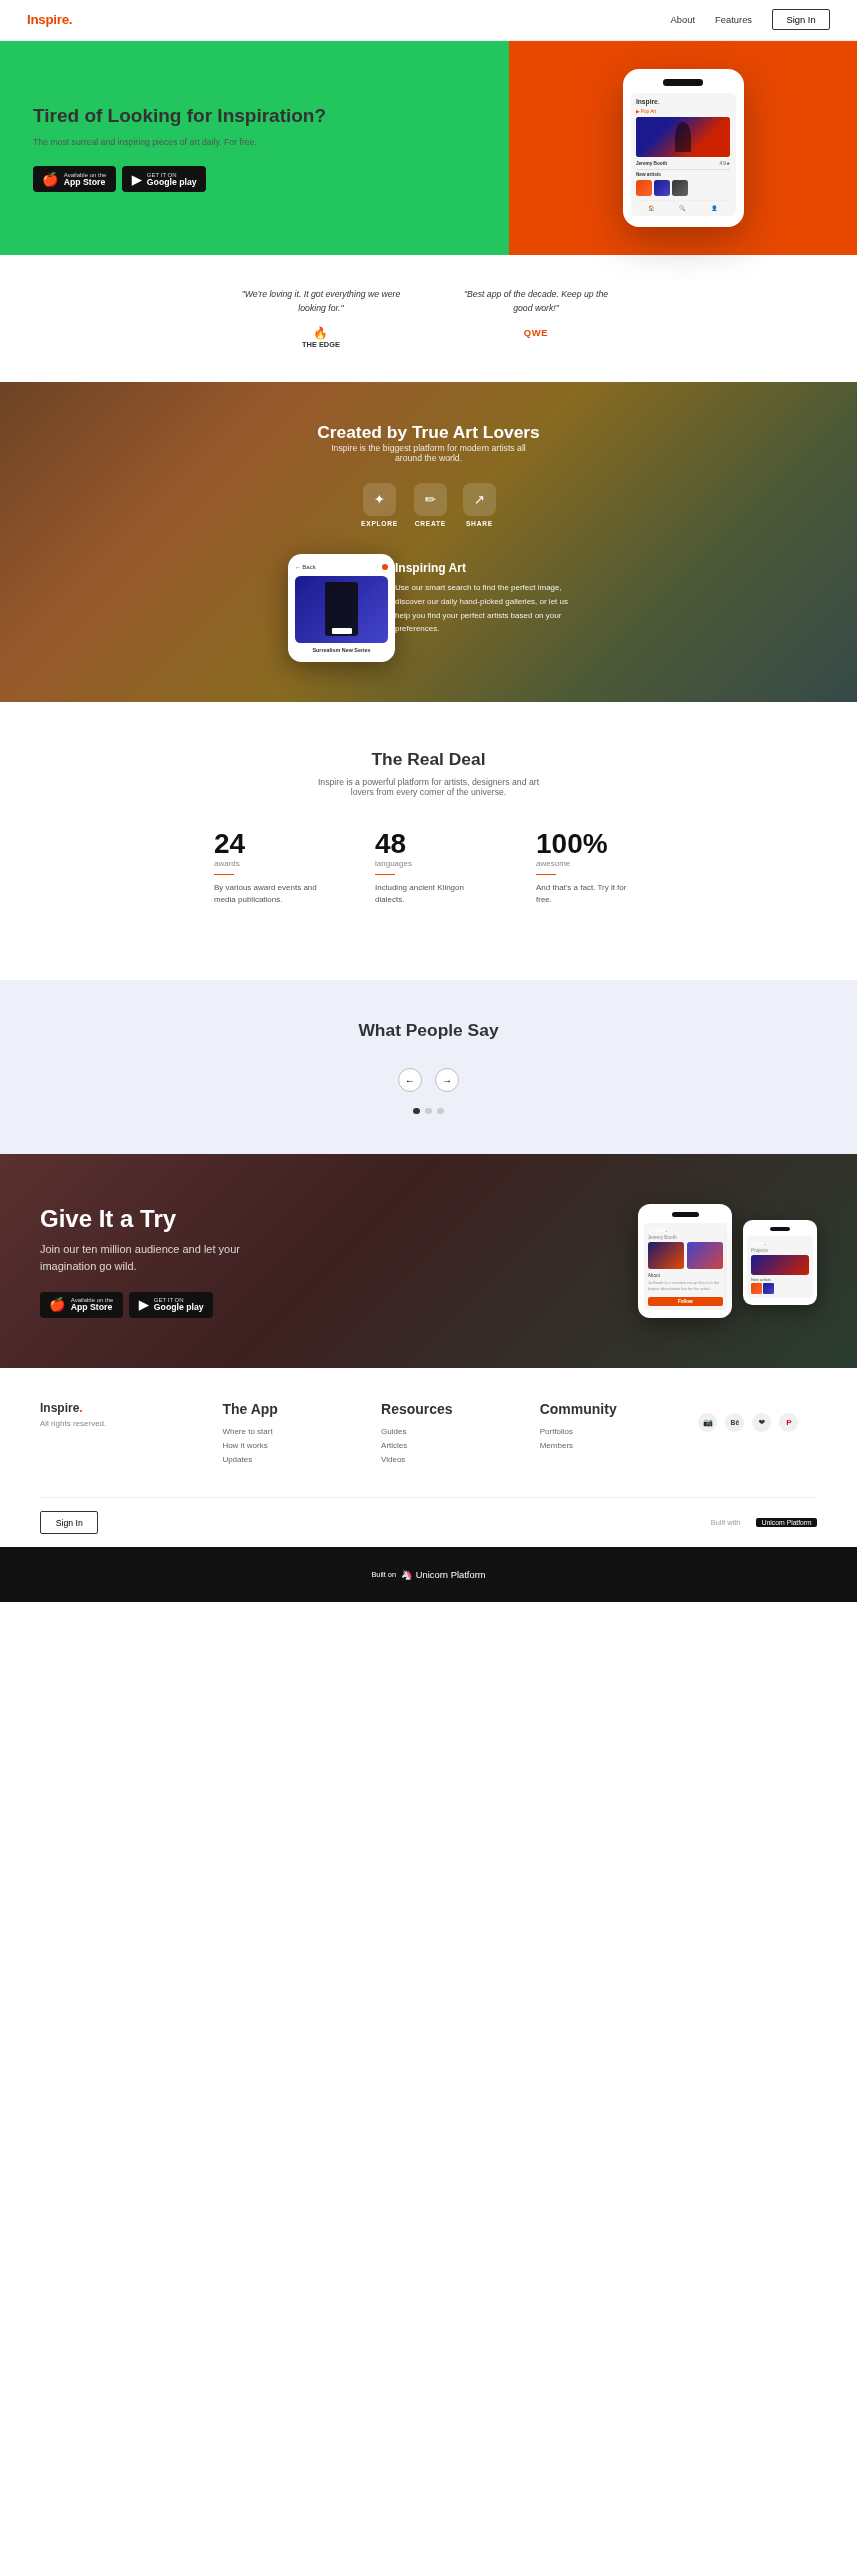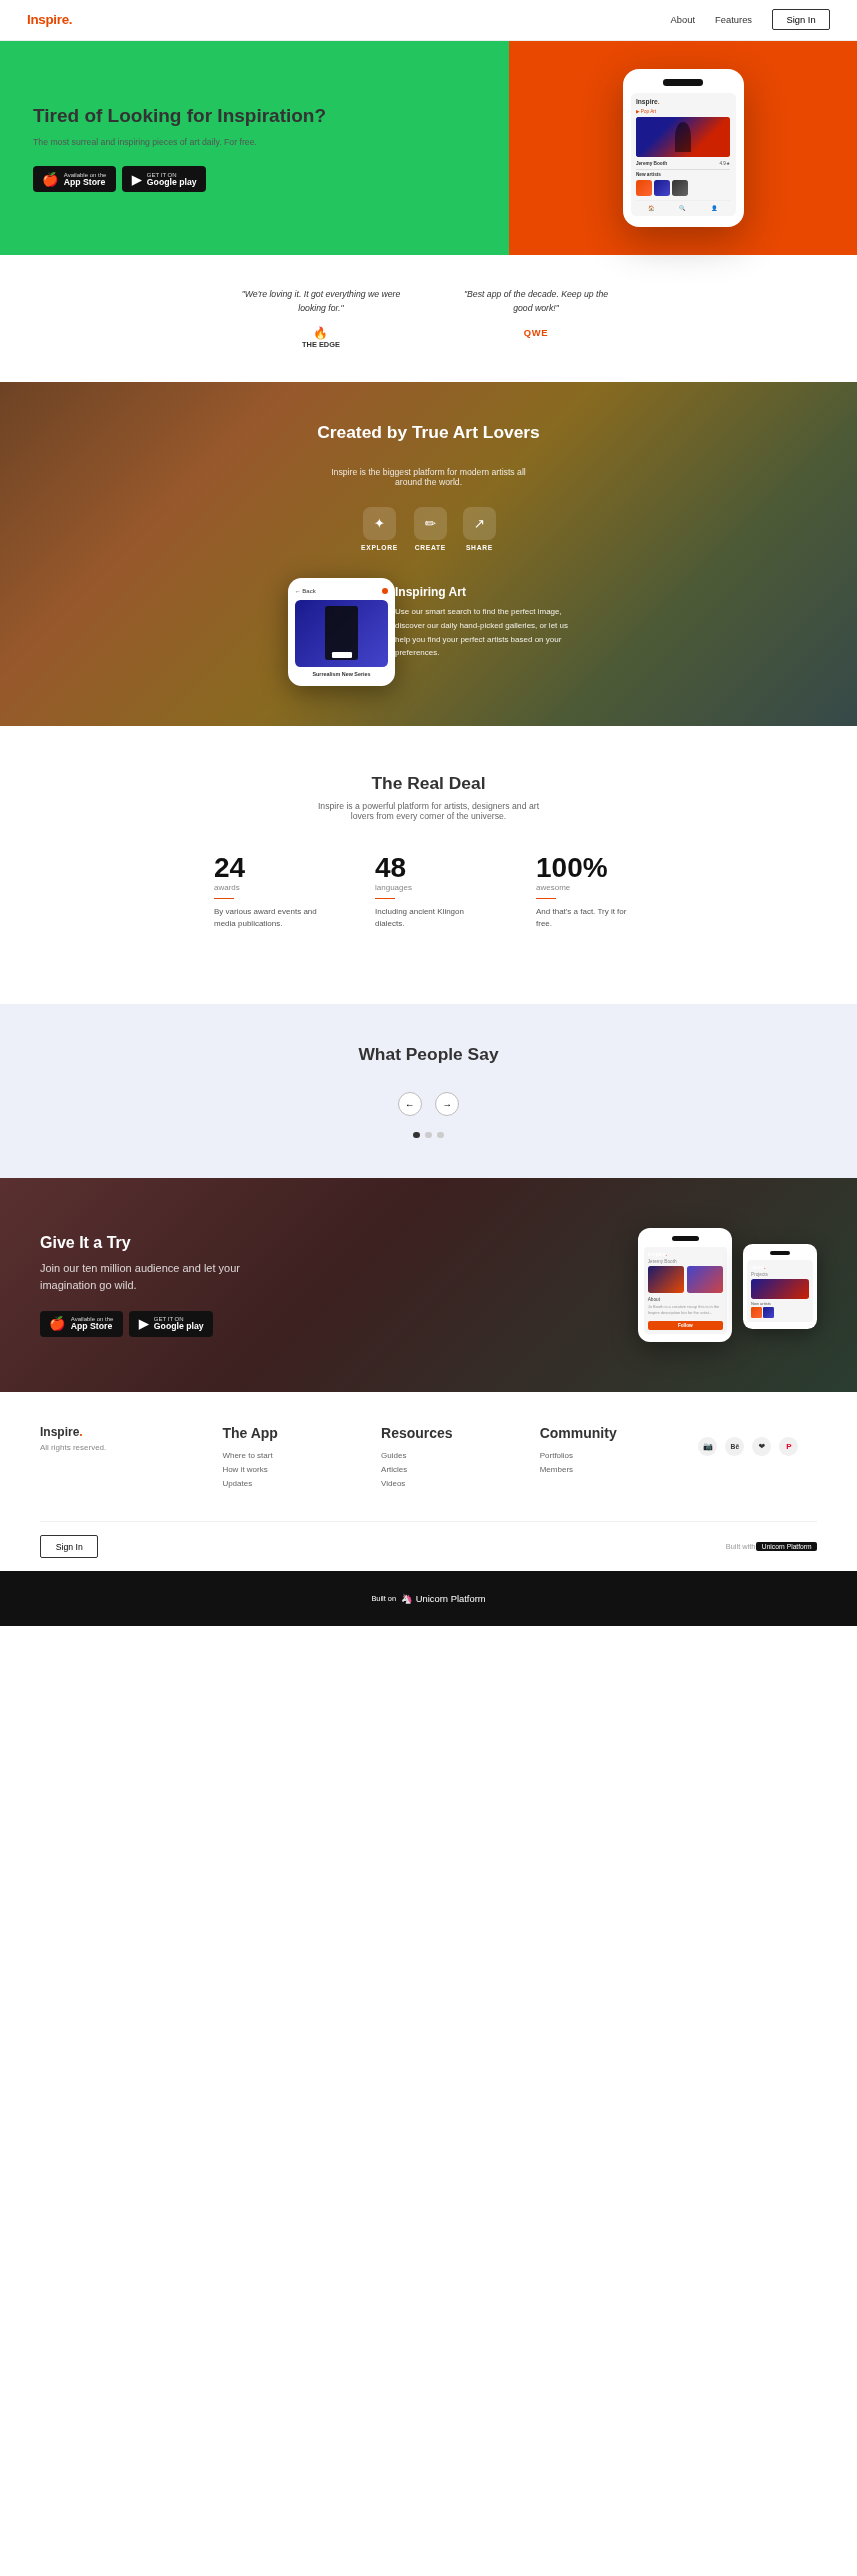--- a/index.html
+++ b/index.html
@@ -90,21 +90,21 @@
     .art-lovers {
       background: rgba(0,0,0,0.75); color: #fff; padding: 40px 27px;
       text-align: center; position: relative; overflow: hidden;
     }
     .art-lovers-bg {
       position: absolute; inset: 0;
       background: linear-gradient(135deg, #8B4513 0%, #D2691E 25%, #B8860B 50%, #556B2F 75%, #2F4F4F 100%);
       opacity: 0.6; z-index: 0;
     }
     .art-lovers-content { position: relative; z-index: 1; }
-    .art-lovers h2 { font-size: 17.4px; font-weight: 800; margin-bottom: 24px; }
+    .art-lovers h2 { font-size: 17.4px; font-weight: 800; margin-bottom: 0; }
     .art-lovers p { font-size: 8.7px; opacity: 0.85; margin-bottom: 20px; max-width: 214px; margin-left: auto; margin-right: auto; }
     .feature-icons { display: flex; justify-content: center; gap: 16px; margin-bottom: 27px; }
     .feature-icon-box {
       display: flex; flex-direction: column; align-items: center; gap: 4px;
     }
     .feature-icon-circle {
       width: 33px; height: 33px; border-radius: 8px; background: rgba(255,255,255,0.15);
       display: flex; align-items: center; justify-content: center; font-size: 13.4px;
     }
     .feature-icon-label { font-size: 6.7px; font-weight: 700; letter-spacing: 0.7px; }
@@ -160,21 +160,21 @@
       background: #3d3535; color: #fff; padding: 40px 40px;
       display: flex; align-items: center; justify-content: space-between;
       position: relative; overflow: hidden; min-height: 214px;
     }
     .cta-bg {
       position: absolute; inset: 0;
       background: linear-gradient(135deg, #5a3030 0%, #3d2020 40%, #2a3d30 100%);
       z-index: 0;
     }
     .cta-left { position: relative; z-index: 1; max-width: 214px; }
-    .cta-left h2 { font-size: 16px; font-weight: 900; margin-bottom: 8px; }
+    .cta-left h2 { font-size: 24px; font-weight: 900; margin-bottom: 8px; }
     .cta-left p { font-size: 11px; opacity: 0.8; margin-bottom: 16px; line-height: 1.6; }
     .cta-phones { position: relative; z-index: 1; display: flex; gap: 10.7px; align-items: flex-end; }
     .cta-phone-tall {
       width: 94px; background: #fff; border-radius: 12px; padding: 8px 5.4px;
       box-shadow: 0 6.7px 27px rgba(0,0,0,0.4);
     }
     .cta-phone-small {
       width: 74px; background: #fff; border-radius: 9.4px; padding: 6.7px 4px;
       box-shadow: 0 5.4px 20px rgba(0,0,0,0.4); margin-bottom: 13.4px;
     }
@@ -193,21 +193,21 @@
     .footer-logo { font-size: 12px; font-weight: 900; margin-bottom: 4px; }
     .footer-logo span { color: #E84800; }
     .footer-tagline { font-size: 8px; color: #888; }
     .footer-col { flex: 1; }
     .footer-col-title { font-size: 14px; font-weight: 700; margin-bottom: 9.4px; }
     .footer-link { display: block; font-size: 8px; color: #666; text-decoration: none; margin-bottom: 5.4px; }
     .footer-social { display: flex; gap: 8px; }
     .social-icon { width: 19px; height: 19px; border-radius: 50%; background: #f0f0f0; display: flex; align-items: center; justify-content: center; font-size: 8px; cursor: pointer; }
     .footer-bottom { display: flex; justify-content: space-between; align-items: center; border-top: 0.7px solid #eee; padding-top: 13.4px; }
     .footer-signin-btn { border: 1px solid #333; padding: 5.4px 14.7px; border-radius: 2px; font-size: 8.7px; cursor: pointer; background: transparent; }
-    .footer-made { font-size: 7.4px; color: #999; display: flex; align-items: flex-start; gap: 1px; }
+    .footer-made { font-size: 7.4px; color: #999; display: flex; align-items: flex-start; gap: 16px; }
     .unicorn-badge { background: #111; color: #fff; padding: 1.3px 5.4px; border-radius: 2px; font-size: 6.7px; }
 
     
     .platform-bar {
       background: #111; color: #fff; text-align: center; padding: 22px;
       font-size: 7.4px; display: flex; align-items: center; justify-content: center; gap: 5.4px;
     }
     .unicorn-logo { font-size: 9.4px; }
   </style>
 </head>

